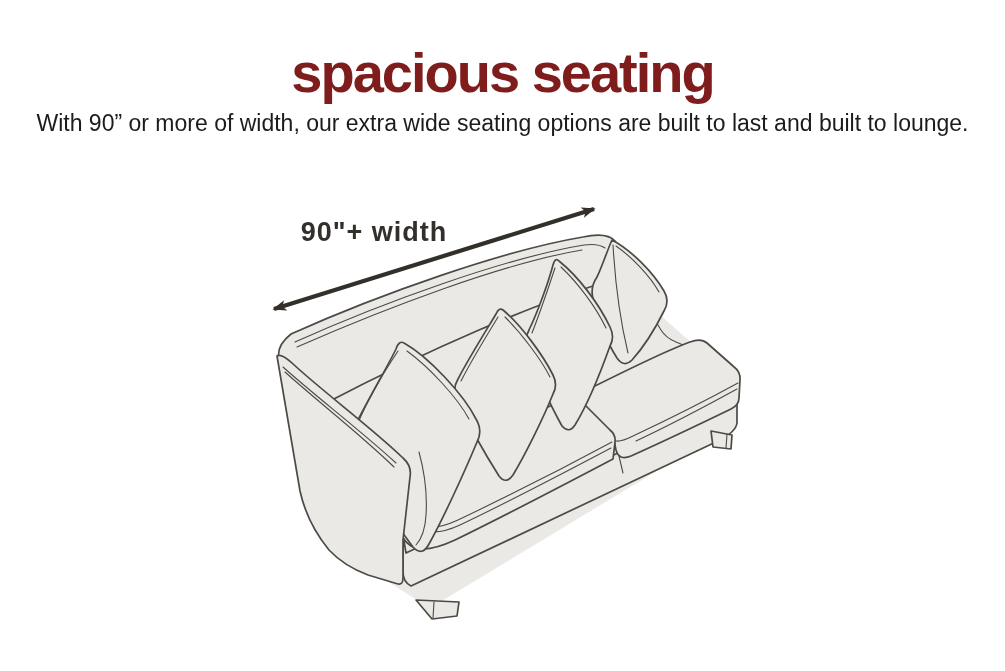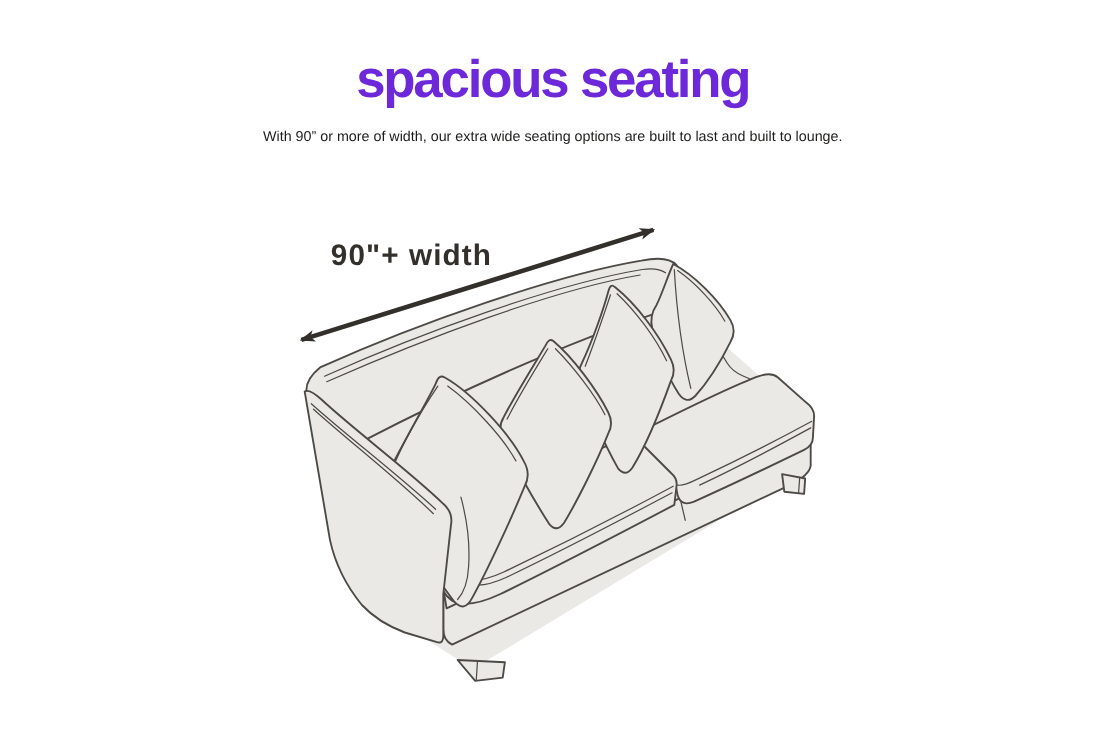--- a/index.html
+++ b/index.html
@@ -13,28 +13,28 @@
   }
   .header {
     position: absolute;
     top: 50px;
     left: 0;
     width: 100%;
     text-align: center;
   }
   .title {
     margin: 0 0 13px 0;
-    font-size: 48px;
+    font-size: 56px;
     line-height: 46px;
     font-weight: 700;
     letter-spacing: -2px;
-    color: #6d28d9;
+    color: #7f1d1d;
   }
   .desc-line {
-    font-size: 13px;
+    font-size: 23px;
     line-height: 29px;
     font-weight: 400;
     color: #1e1c1a;
   }
   .diagram-svg {
     position: absolute;
     top: 0;
     left: 0;
     width: 1005px;
     height: 671px;

